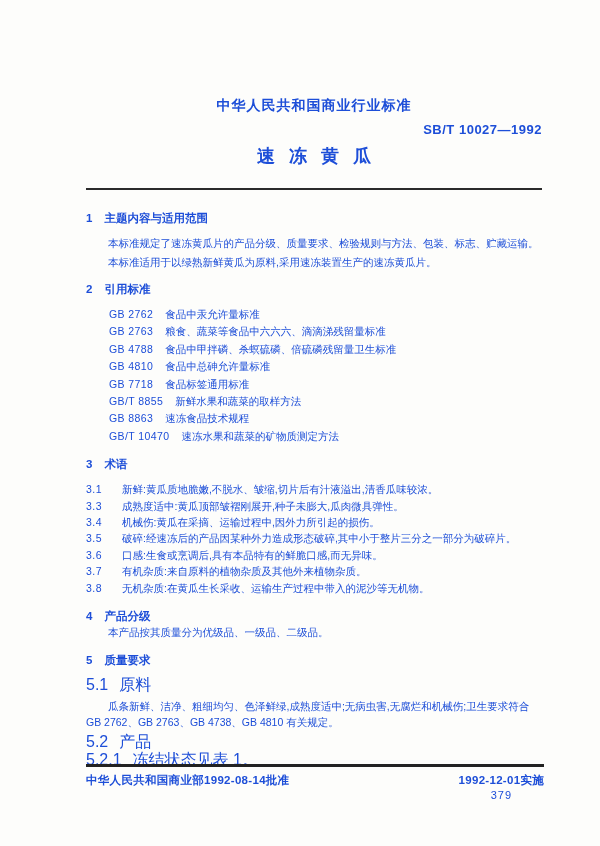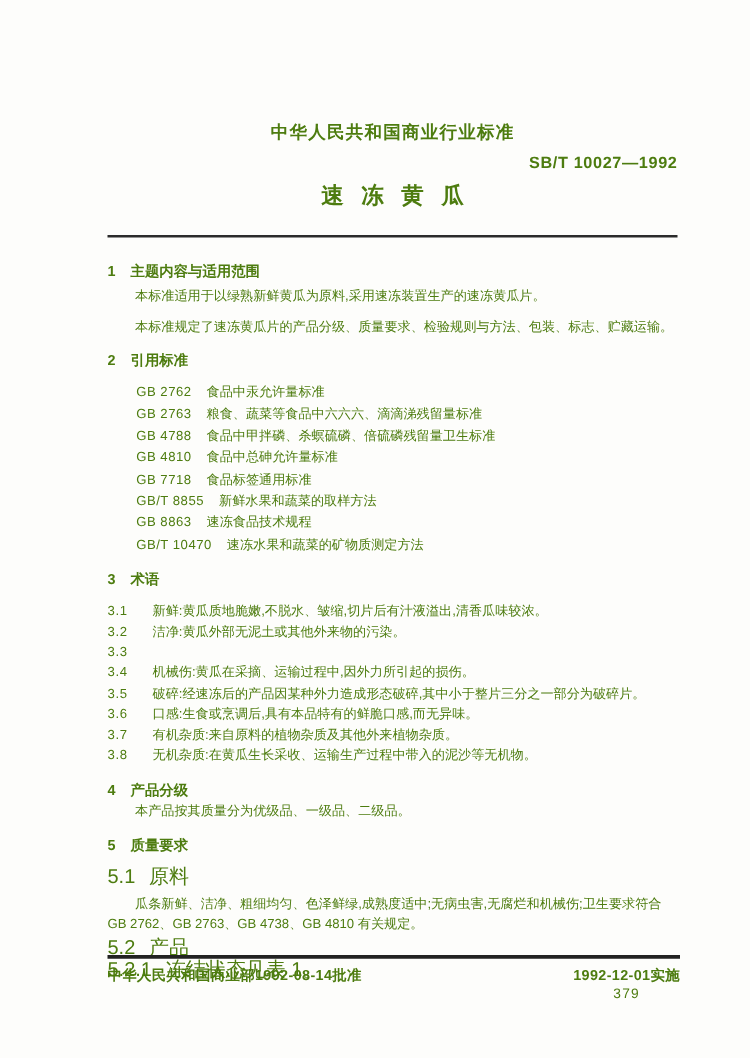--- a/index.html
+++ b/index.html
@@ -1,18 +1,18 @@
 <!DOCTYPE html>
 <html><head>
 <meta charset="utf-8">
 <style>
   html,body{margin:0;padding:0;background:#e8e8e6;}
   .page{
     width:600px;height:846px;position:relative;margin:0 auto;
-    background:#fdfdfb;color:#4d7c0f;overflow:hidden;box-sizing:border-box;
+    background:#fdfdfb;color:#1d4ed8;overflow:hidden;box-sizing:border-box;
     font-family:"Liberation Sans", sans-serif;
   }
   .content{padding:97px 58px 0 86px;}
   
   .org-line{font-size:14px;font-weight:700;text-align:center;letter-spacing:1px;line-height:17px;}
   .std-no{font-size:13px;font-weight:700;text-align:right;margin-top:8px;letter-spacing:.5px;line-height:15px;}
   .doc-title{font-size:18px;font-weight:700;text-align:center;letter-spacing:14px;padding-left:14px;margin-top:8px;line-height:22px;}
   .rule-top{height:2px;background:#2b2b2b;margin-top:21px;}
   
   .sec-h{display:flex;gap:12px;font-size:11.5px;font-weight:700;line-height:15px;white-space:nowrap;}
@@ -57,22 +57,22 @@
 
     <div class="org-line">中华人民共和国商业行业标准</div>
     <div class="std-no">SB/T 10027—1992</div>
     <div class="doc-title">速冻黄瓜</div>
     <div class="rule-top"></div>
 
     <div class="sec-h h1">
       <span>1</span>
       <span>主题内容与适用范围</span>
     </div>
+    <p class="para indent p-scope1">本标准规定了速冻黄瓜片的产品分级、质量要求、检验规则与方法、包装、标志、贮藏运输。</p>
     <p class="para indent p-scope2">本标准适用于以绿熟新鲜黄瓜为原料,采用速冻装置生产的速冻黄瓜片。</p>
-    <p class="para indent p-scope1">本标准规定了速冻黄瓜片的产品分级、质量要求、检验规则与方法、包装、标志、贮藏运输。</p>
 
     <div class="sec-h h2">
       <span>2</span>
       <span>引用标准</span>
     </div>
     <div class="ref-list">
       <div class="ref">
         <span class="ref-code">GB 2762</span><span class="ref-name">食品中汞允许量标准</span>
       </div>
       <div class="ref">
@@ -101,25 +101,22 @@
     <div class="sec-h h3">
       <span>3</span>
       <span>术语</span>
     </div>
     <div class="term-list">
       <div class="term">
         <span class="term-no">3.1</span>
           <span class="term-text">新鲜:黄瓜质地脆嫩,不脱水、皱缩,切片后有汁液溢出,清香瓜味较浓。</span>
       </div>
       <div class="term">
-        <span class="term-no">3.2</span>
-          <span class="term-text">洁净:黄瓜外部无泥土或其他外来物的污染。</span>
-      </div>
-      <div class="term">
         <span class="term-no">3.3</span>
+          <span class="term-text">成熟度适中:黄瓜顶部皱褶刚展开,种子未膨大,瓜肉微具弹性。</span>
       </div>
       <div class="term">
         <span class="term-no">3.4</span>
           <span class="term-text">机械伤:黄瓜在采摘、运输过程中,因外力所引起的损伤。</span>
       </div>
       <div class="term">
         <span class="term-no">3.5</span>
           <span class="term-text">破碎:经速冻后的产品因某种外力造成形态破碎,其中小于整片三分之一部分为破碎片。</span>
       </div>
       <div class="term">

